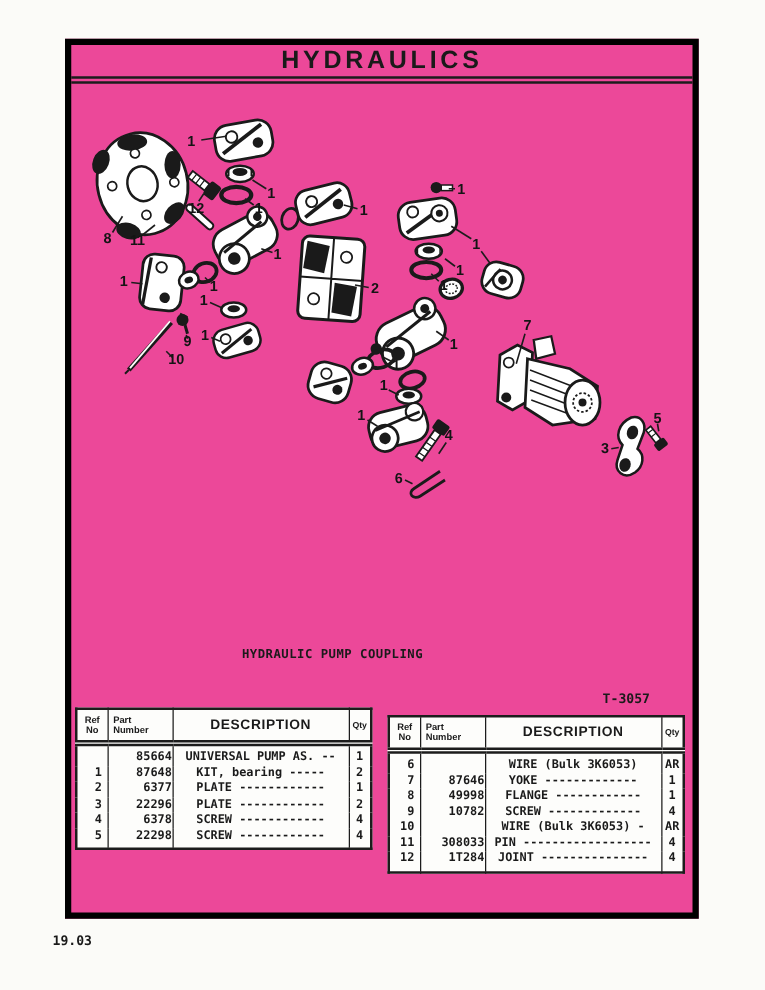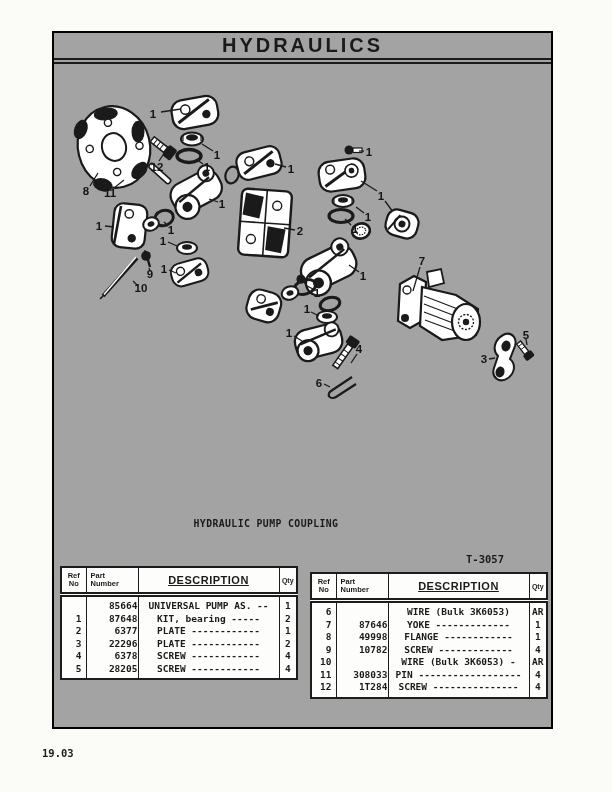--- a/index.html
+++ b/index.html
@@ -4,42 +4,42 @@
 <style>
   html,body{margin:0;padding:0;}
   body{
     width:612px;height:792px;position:relative;overflow:hidden;
     background:#fbfbf8;
     font-family:"Liberation Sans",sans-serif;
     color:#1a1a1a;
   }
   .frame{
     position:absolute;left:52px;top:31px;width:497px;height:694px;
-    border:2px solid #000000;background:#a3a3a3;
+    border:5px solid #000000;background:#ec4899;
   }
   .titlebar{
     height:25px;line-height:25px;text-align:center;
     border-bottom:6px double #1c1c1c;
   }
   .titlebar .title{
     font-size:20px;font-weight:bold;letter-spacing:3px;
   }
   #diagram-svg{position:absolute;left:52px;top:62px;}
   #callouts text{
     font-family:"Liberation Sans",sans-serif;font-weight:bold;font-size:11.5px;
     fill:#141414;text-anchor:middle;dominant-baseline:central;
   }
   #callouts line{stroke:#1c1c1c;stroke-width:1.3px;}
   .caption{
     position:absolute;left:52px;top:518px;width:428px;text-align:center;
     font-family:"DejaVu Sans Mono",monospace;font-weight:bold;font-size:9.8px;
     letter-spacing:.4px;
   }
   .figure-ref{
-    position:absolute;left:435px;top:553px;width:100px;text-align:center;
+    position:absolute;left:420px;top:553px;width:100px;text-align:right;
     font-family:"DejaVu Sans Mono",monospace;font-weight:bold;font-size:10.5px;
   }
   .page-number{
     position:absolute;left:42px;top:747px;
     font-family:"DejaVu Sans Mono",monospace;font-weight:bold;font-size:10.5px;
   }
   table.parts-table{
     position:absolute;border-collapse:collapse;table-layout:fixed;
     border:2px solid #1c1c1c;background:#fdfdfb;
   }
@@ -50,21 +50,21 @@
   .parts-table col.w-desc{width:141px;}
   .parts-table col.w-qty{width:18px;}
   .parts-table th{
     height:24px;vertical-align:middle;
     border-bottom:5px double #1c1c1c;border-right:1.5px solid #1c1c1c;
     padding:0;
   }
   .parts-table th:last-child,.parts-table td:last-child{border-right:none;}
   .h-ref{font-size:7.5px;line-height:8.5px;font-weight:bold;text-align:center;}
   .h-part{font-size:7.5px;line-height:8.5px;font-weight:bold;text-align:left;padding-left:4px !important;}
-  .h-desc{font-size:11px;font-weight:bold;text-align:center;letter-spacing:.5px;text-decoration:underline;}
+  .h-desc{font-size:11px;font-weight:bold;text-align:center;letter-spacing:.5px;}
   .h-qty{font-size:7px;font-weight:bold;text-align:center;}
   .parts-table td{
     height:12.5px;padding:0;
     border-right:1.5px solid #1c1c1c;
     font-family:"DejaVu Sans Mono",monospace;font-weight:bold;font-size:9.5px;
     line-height:12.5px;white-space:pre;overflow:hidden;
   }
   .parts-table tbody tr:first-child td{padding-top:3px;}
   .parts-table tbody tr:last-child td{padding-bottom:3px;}
   td.c-ref{text-align:right;padding-right:4px;}
@@ -395,21 +395,21 @@
         <td class="c-qty">2</td>
       </tr>
       <tr>
         <td class="c-ref">4</td>
         <td class="c-part">6378</td>
         <td class="c-desc">SCREW ------------</td>
         <td class="c-qty">4</td>
       </tr>
       <tr>
         <td class="c-ref">5</td>
-        <td class="c-part">28205</td>
+        <td class="c-part">22298</td>
         <td class="c-desc">SCREW ------------</td>
         <td class="c-qty">4</td>
       </tr>
     </tbody>
 </table>
 
 <table class="parts-table tbl-right">
   <colgroup>
       <col class="w-ref">
       <col class="w-part">
@@ -457,19 +457,19 @@
       </tr>
       <tr>
         <td class="c-ref">11</td>
         <td class="c-part">308033</td>
         <td class="c-desc">PIN ------------------</td>
         <td class="c-qty">4</td>
       </tr>
       <tr>
         <td class="c-ref">12</td>
         <td class="c-part">1T284</td>
-        <td class="c-desc">SCREW ---------------</td>
+        <td class="c-desc">JOINT ---------------</td>
         <td class="c-qty">4</td>
       </tr>
     </tbody>
 </table>
 
 <div class="page-number">19.03</div>
 
 </body></html>

